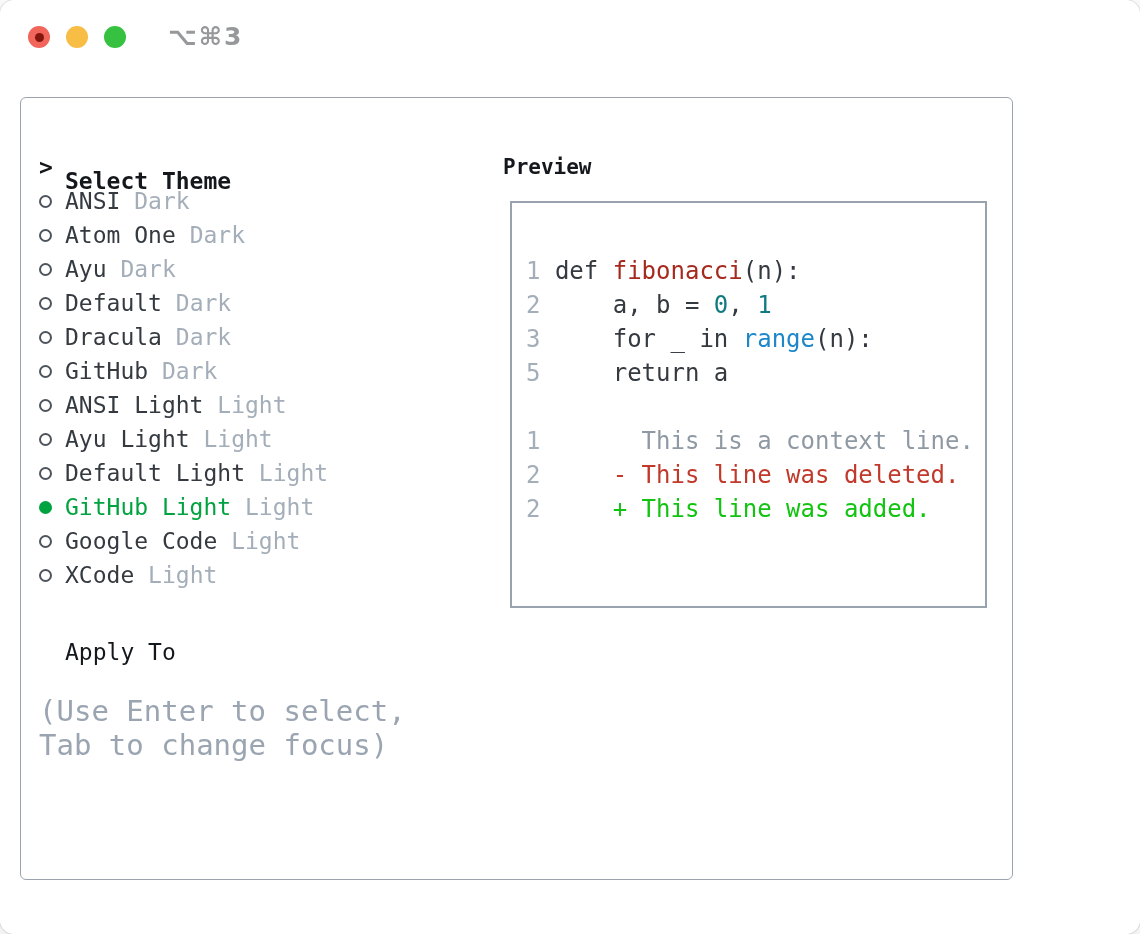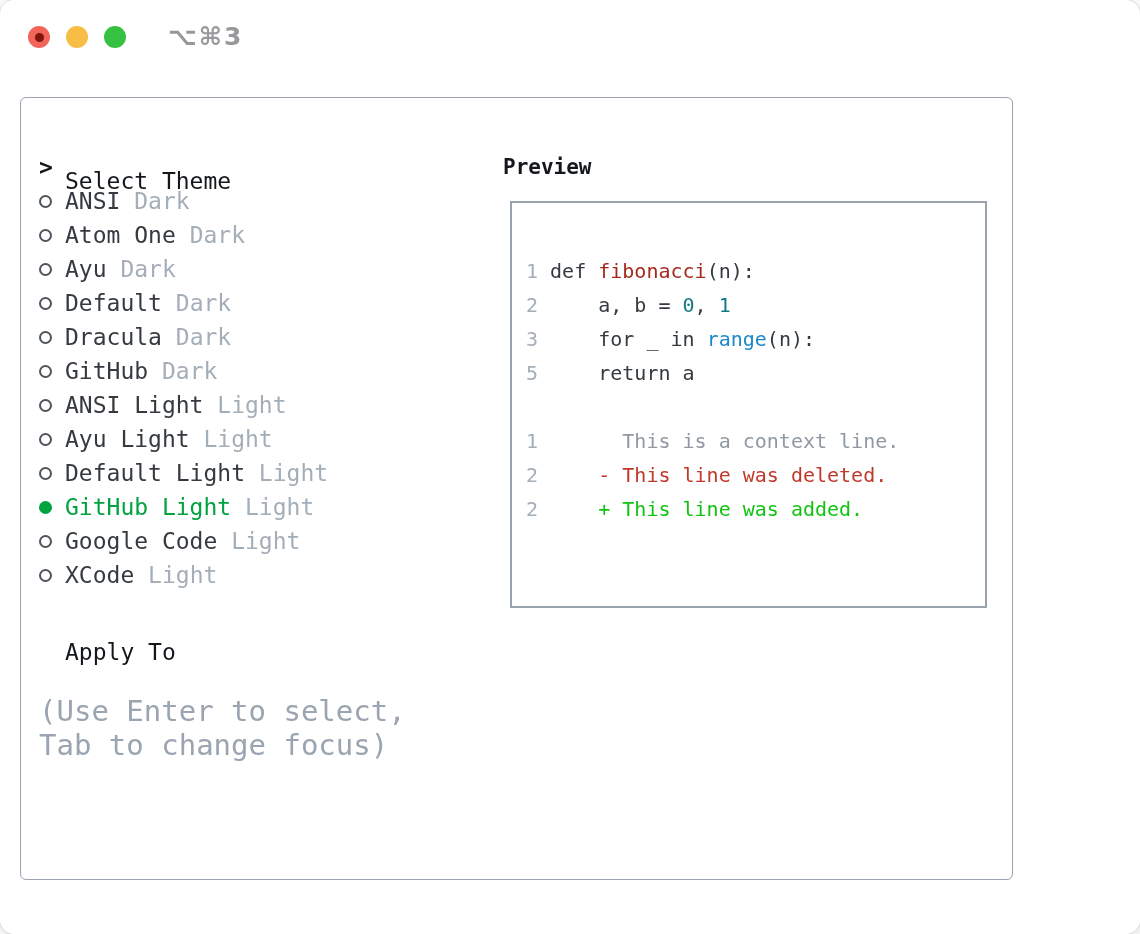--- a/index.html
+++ b/index.html
@@ -81,21 +81,21 @@
     flex: 0 0 26px;
   }
   .dot {
     width: 13px; height: 13px;
     border-radius: 50%;
     box-sizing: border-box;
   }
   .dot.outline { border: 2px solid var(--radio_outline); }
   .dot.filled  { background: var(--green_select); }
   .prompt { font-weight: bold; color: var(--heading); font-size: 23px; }
-  .bold-title { font-weight: normal; color: var(--heading); margin-top: 28px; }
+  .bold-title { font-weight: bold; color: var(--heading); margin-top: 28px; }
   .label {}
   .label.sel { color: var(--green_select); }
   .suffix { color: var(--muted); }
   .apply-block { margin-top: 34px; }
   .hint {
     margin-top: 34px;
     width: 420px;
     font-size: 29px;
     line-height: 34px;
     color: var(--hint);
@@ -120,21 +120,21 @@
     height: 407px;
     box-sizing: border-box;
     border: 2px solid var(--preview_border);
     background: #ffffff;
     padding: 51px 0 0 14px;
     overflow: hidden;
   }
   .cl {
     height: 34px;
     line-height: 34px;
-    font-size: 20px;
+    font-size: 24px;
     white-space: pre;
   }
   .ln {
     display: inline-block;
     width: 2ch;
     color: var(--line_number);
   }
   .c-code    { color: var(--text_dark); }
   .c-func    { color: var(--func_red); }
   .c-num     { color: var(--number_teal); }

